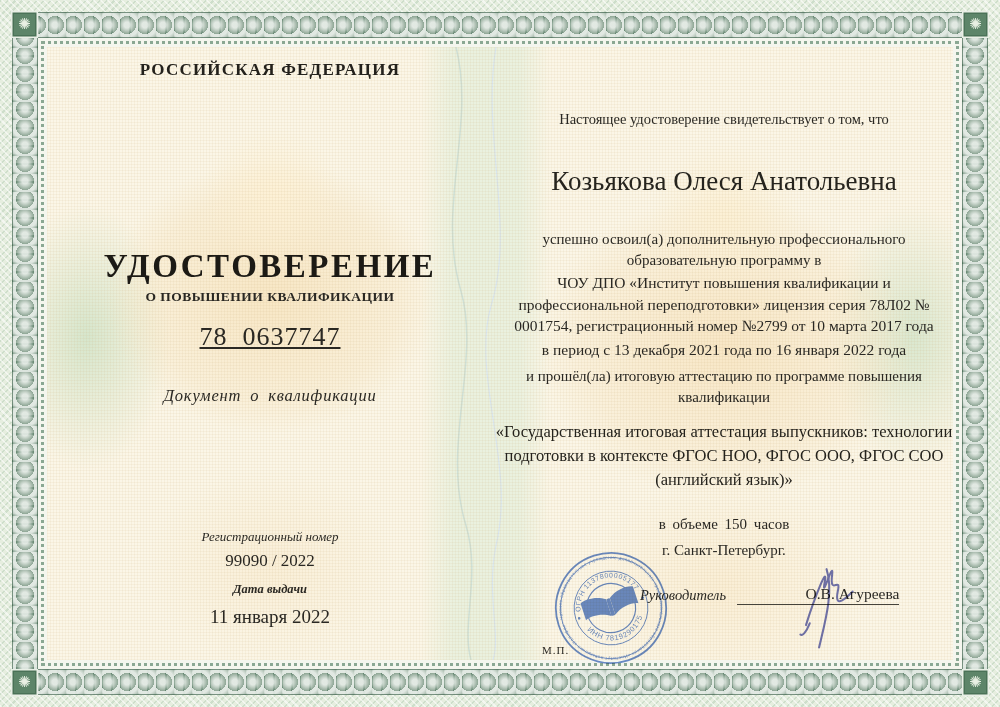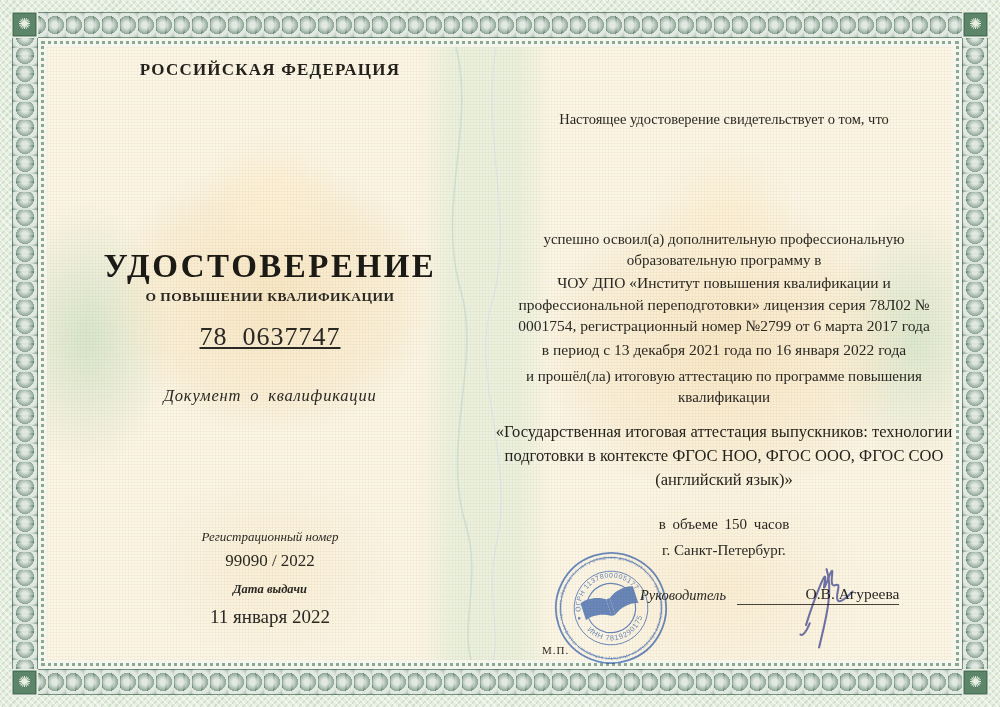--- a/index.html
+++ b/index.html
@@ -108,22 +108,23 @@
   <div class="t title">УДОСТОВЕРЕНИЕ</div>
   <div class="t subtitle">О ПОВЫШЕНИИ КВАЛИФИКАЦИИ</div>
   <div class="t blank-number">78  0637747</div>
   <div class="t doc-type">Документ о квалификации</div>
   <div class="t reg-label">Регистрационный номер</div>
   <div class="t reg-value">99090 / 2022</div>
   <div class="t date-label">Дата выдачи</div>
   <div class="t date-value">11 января 2022</div>
 
   <div class="t intro">Настоящее удостоверение свидетельствует о том, что</div>
-  <div class="t program-intro">успешно освоил(а) дополнительную профессиональную образовательную программу в</div>
-  <div class="t institution">ЧОУ ДПО «Институт повышения квалификации и профессиональной переподготовки» лицензия серия 78Л02 № 0001754, регистрационный номер №2799 от 6 марта 2017 года</div>
+  <div class="t name">Козьякова Олеся Анатольевна</div>
+  <div class="t program-intro">успешно освоил(а) дополнительную профессионального образовательную программу в</div>
+  <div class="t institution">ЧОУ ДПО «Институт повышения квалификации и профессиональной переподготовки» лицензия серия 78Л02 № 0001754, регистрационный номер №2799 от 10 марта 2017 года</div>
   <div class="t period">в период с 13 декабря 2021 года по 16 января 2022 года</div>
   <div class="t attestation">и прошёл(ла) итоговую аттестацию по программе повышения квалификации</div>
   <div class="t program-title">«Государственная итоговая аттестация выпускников: технологии подготовки в контексте ФГОС НОО, ФГОС ООО, ФГОС СОО (английский язык)»</div>
   <div class="t volume">в объеме 150 часов</div>
   <div class="t city">г. Санкт-Петербург.</div>
   <div class="t head-label">Руководитель</div>
   <div class="sig-line"></div>
   <div class="t head-name">О.В. Агуреева</div>
   <div class="t mp">М.П.</div>
 

